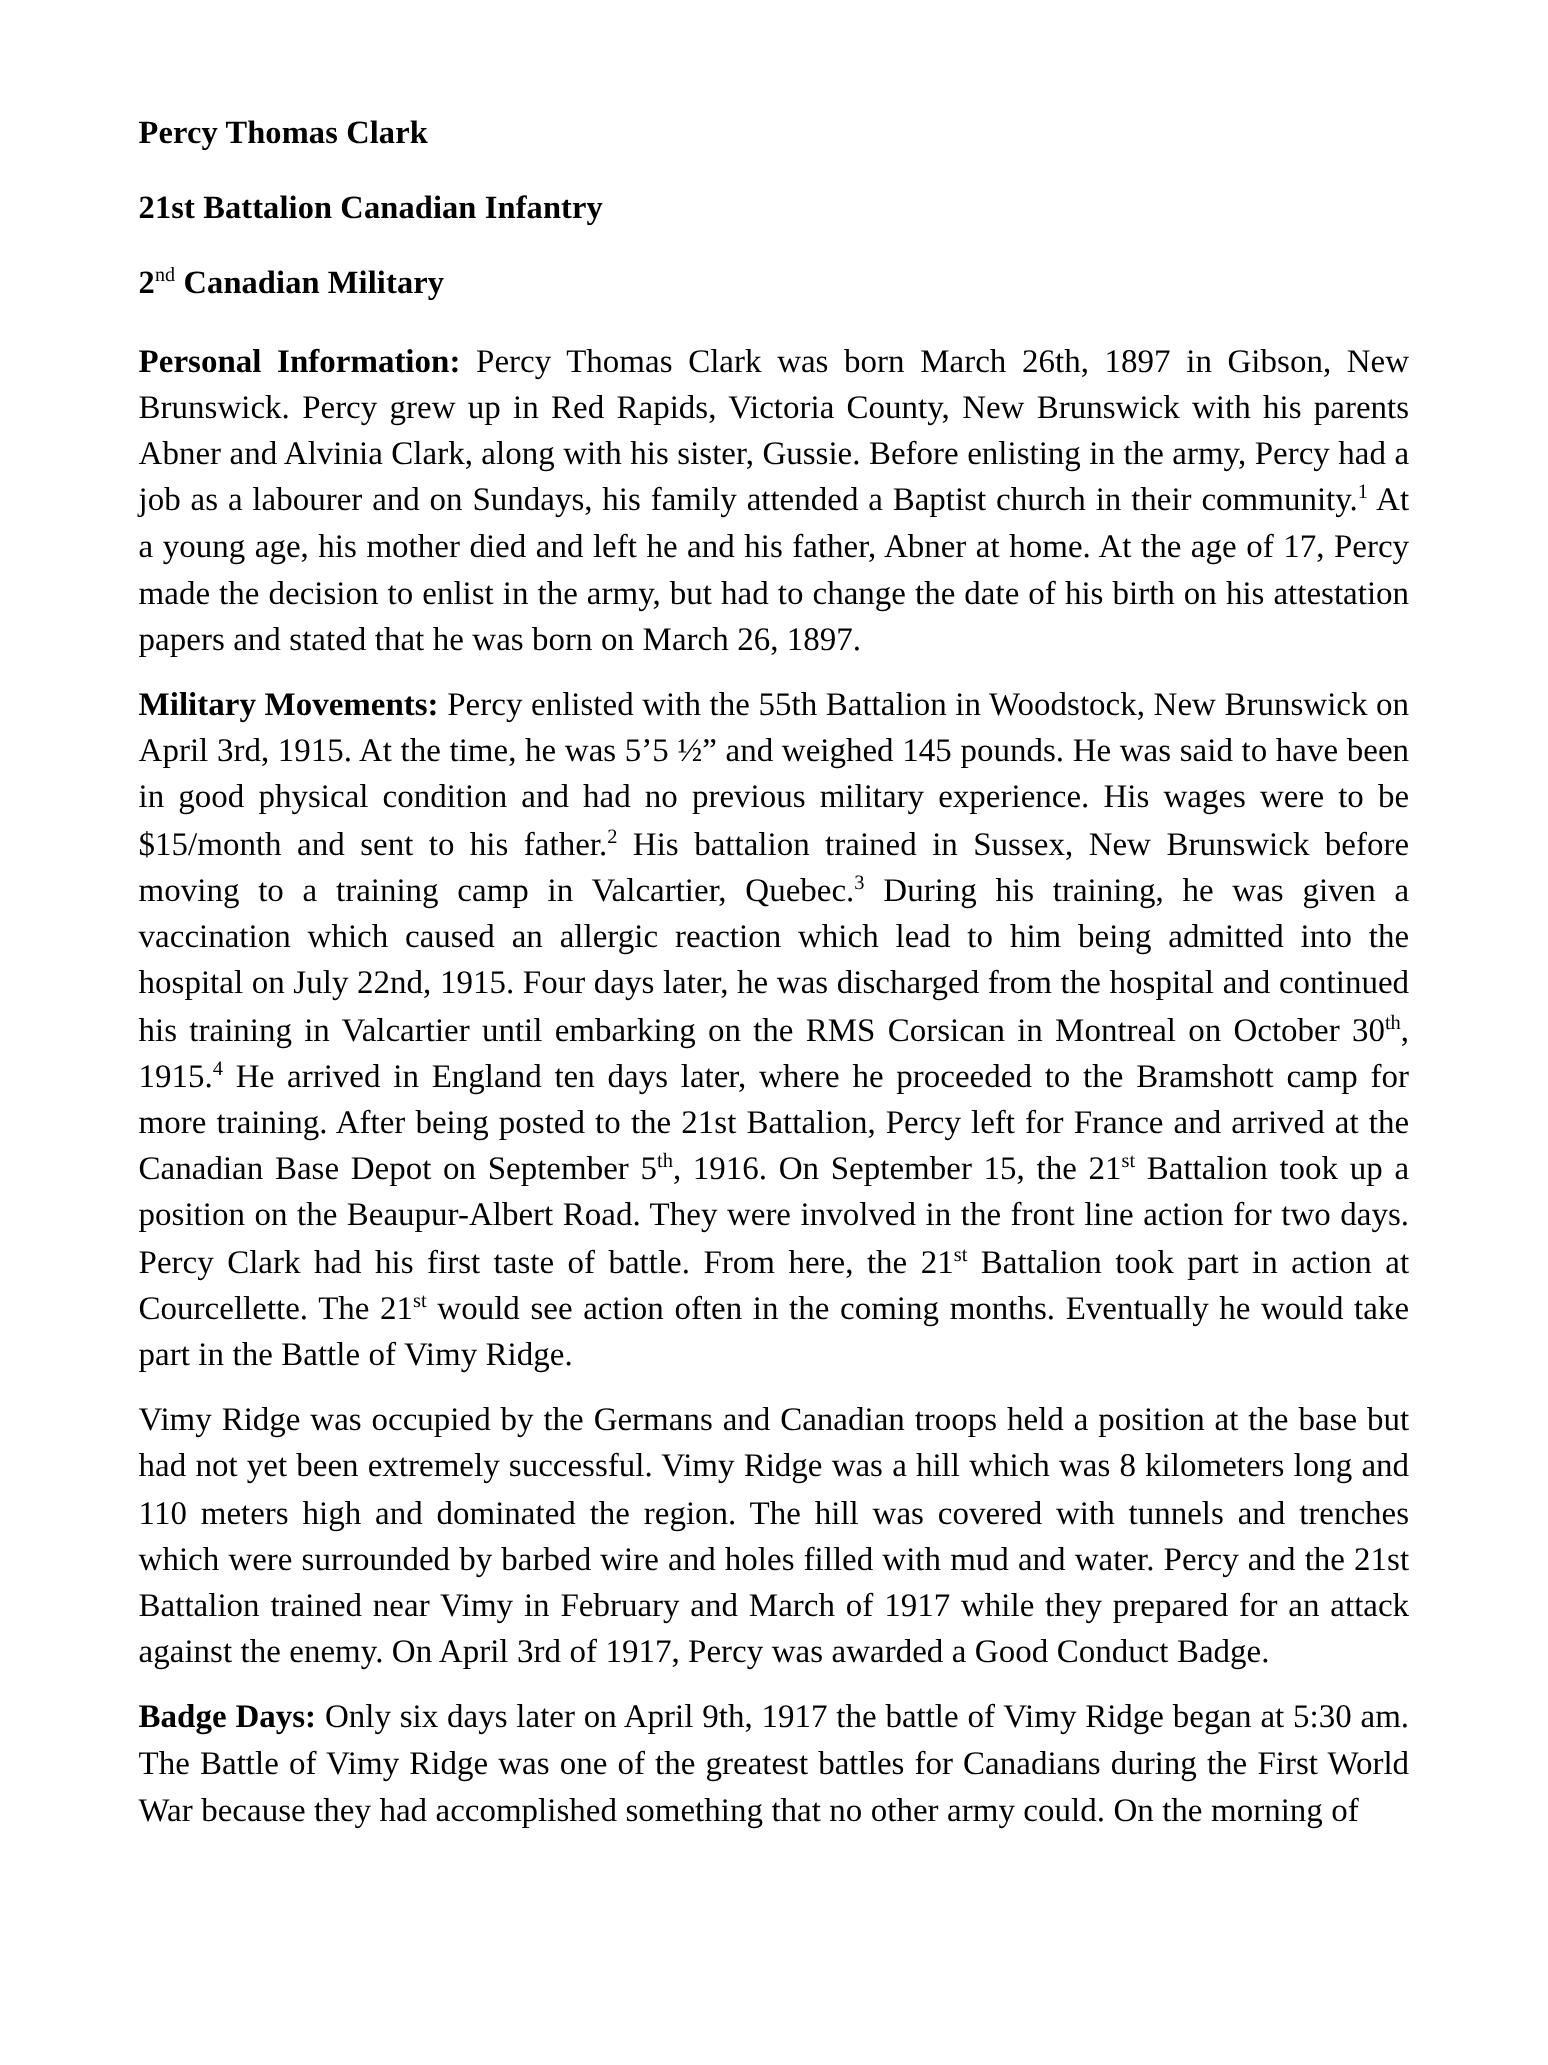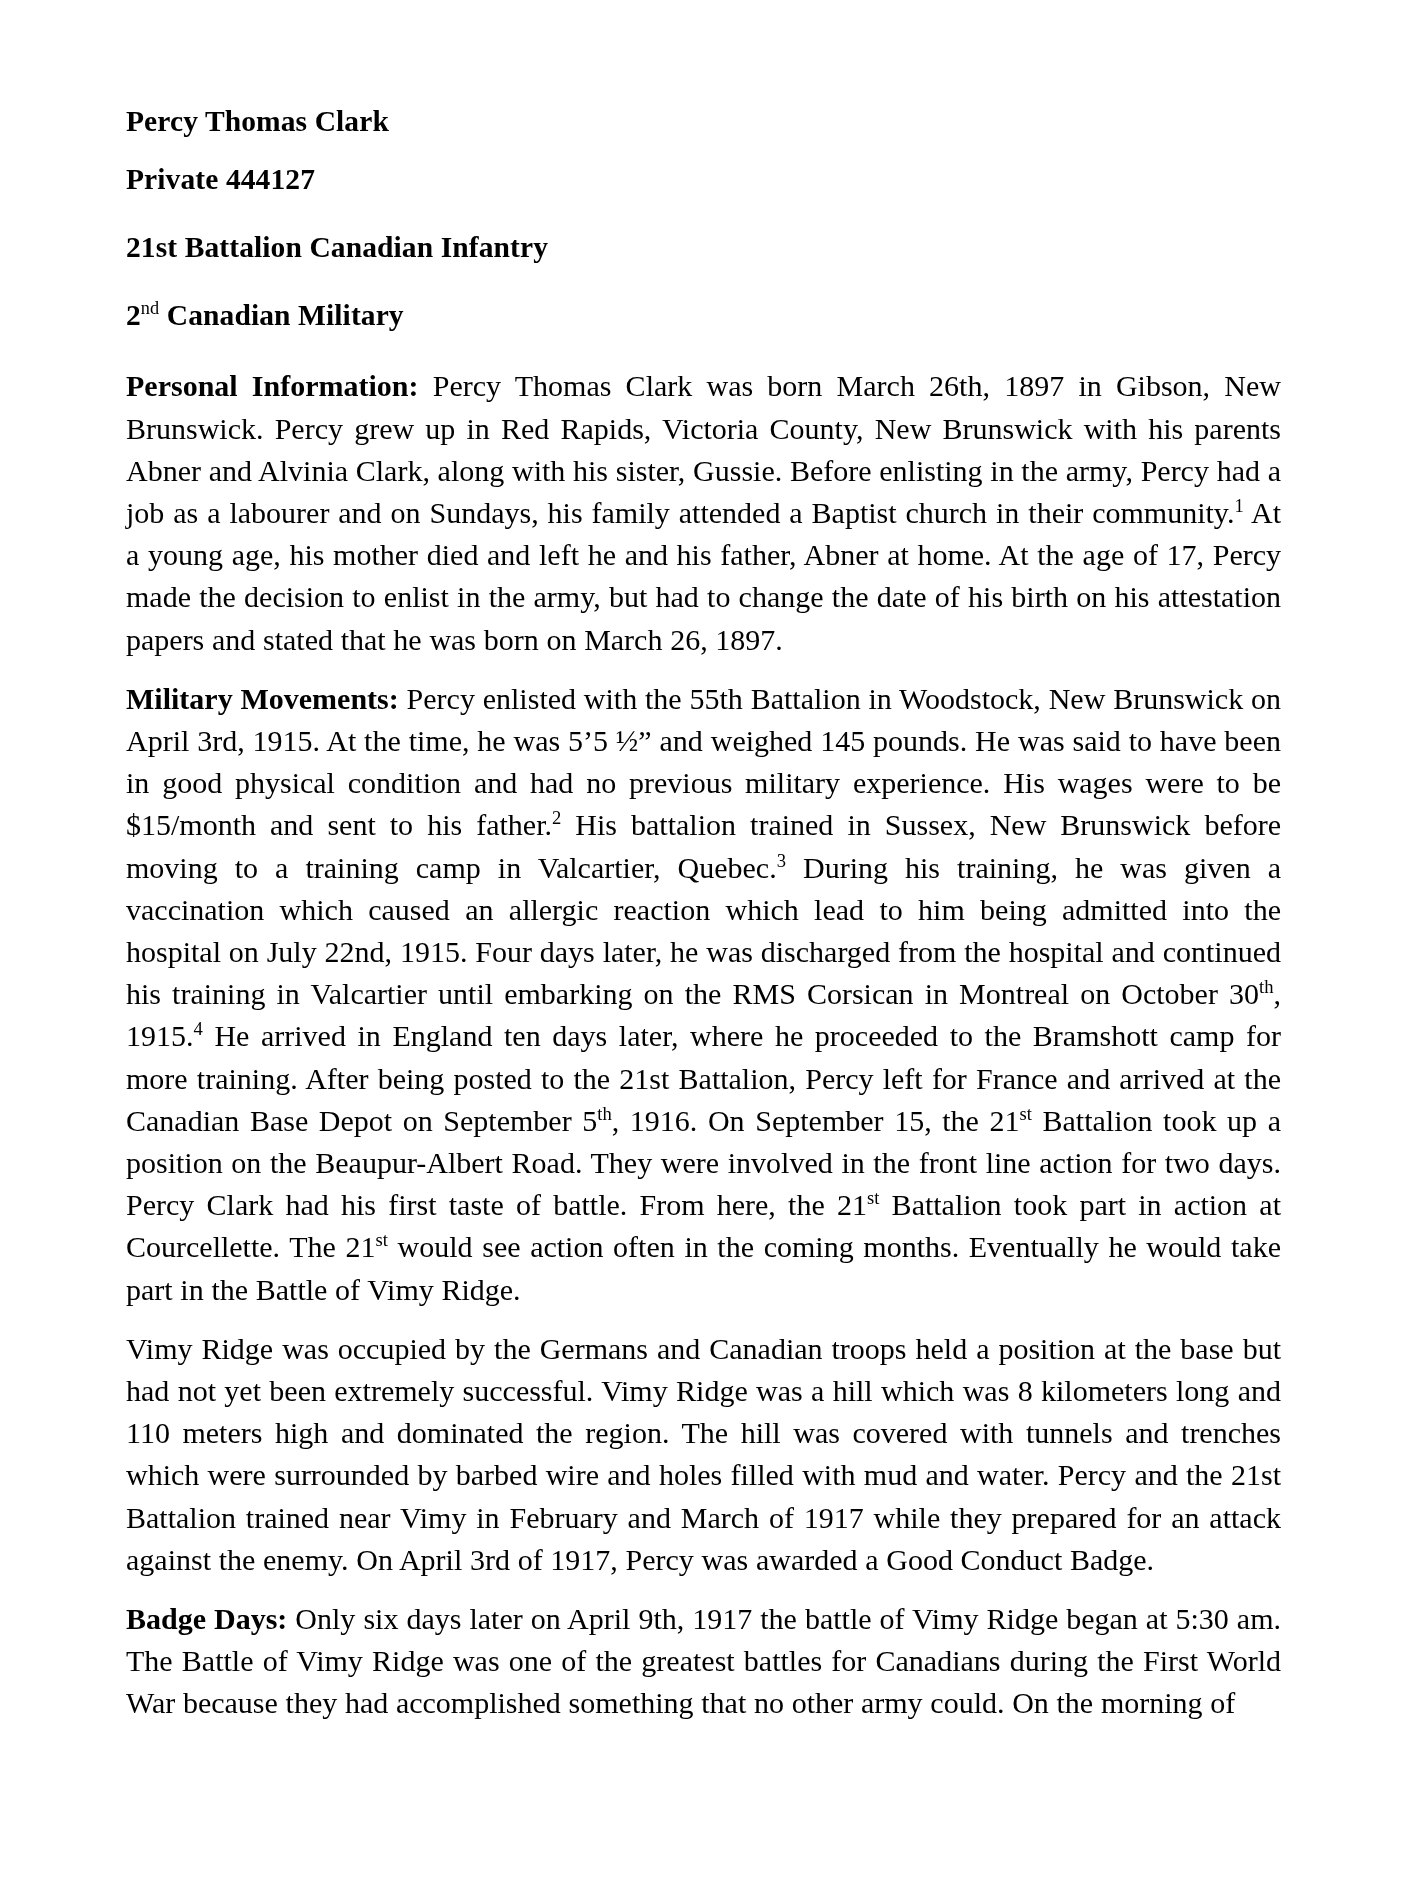--- a/index.html
+++ b/index.html
@@ -22,21 +22,21 @@
     position: relative;
   }
   .doc-heading {
     font-size: 29.5px;
     font-weight: bold;
     line-height: 1.16;
     margin: 0 0 33.5px 0;
     letter-spacing: 0.1px;
   }
   .doc-heading.h-first {
-    margin-bottom: 24px;
+    margin-bottom: 34px;
   }
   .doc-heading sup {
     font-size: 0.62em;
     vertical-align: super;
     line-height: 0;
     font-weight: normal;
   }
   p.body-par {
     font-size: 30px;
     line-height: 1.407;
@@ -60,23 +60,20 @@
 </style>
 </head>
 <body>
 
 <div class="page">
 
   <h1 class="doc-heading h-first">
     <span>Percy Thomas Clark</span>
   </h1>
 
-  <h2 class="doc-heading">
-    <span>Private 444127</span>
-  </h2>
 
   <h2 class="doc-heading">
     <span>21st Battalion Canadian Infantry</span>
   </h2>
 
   <h2 class="doc-heading"><span>2</span><sup>nd</sup><span> Canadian Military</span></h2>
 
   <div id="body-root">
       <p class="body-par"><span class="lead">Personal Information:</span><span> Percy Thomas Clark was born March 26th, 1897 in Gibson, New Brunswick. Percy grew up in Red Rapids, Victoria County, New Brunswick with his parents Abner and Alvinia Clark, along with his sister, Gussie. Before enlisting in the army, Percy had a job as a labourer and on Sundays, his family attended a Baptist church in their community.</span><sup class="fn">1</sup><span> At a young age, his mother died and left he and his father, Abner at home. At the age of 17, Percy made the decision to enlist in the army, but had to change the date of his birth on his attestation papers and stated that he was born on March 26, 1897.</span></p>
       <p class="body-par"><span class="lead">Military Movements:</span><span> Percy enlisted with the 55th Battalion in Woodstock, New Brunswick on April 3rd, 1915. At the time, he was 5’5 ½” and weighed 145 pounds. He was said to have been in good physical condition and had no previous military experience. His wages were to be $15/month and sent to his father.</span><sup class="fn">2</sup><span> His battalion trained in Sussex, New Brunswick before moving to a training camp in Valcartier, Quebec.</span><sup class="fn">3</sup><span> During his training, he was given a vaccination which caused an allergic reaction which lead to him being admitted into the hospital on July 22nd, 1915. Four days later, he was discharged from the hospital and continued his training in Valcartier until embarking on the RMS Corsican in Montreal on October 30</span><sup class="ord">th</sup><span>, 1915.</span><sup class="fn">4</sup><span> He arrived in England ten days later, where he proceeded to the Bramshott camp for more training. After being posted to the 21st Battalion, Percy left for France and arrived at the Canadian Base Depot on September 5</span><sup class="ord">th</sup><span>, 1916. On September 15, the 21</span><sup class="ord">st</sup><span> Battalion took up a position on the Beaupur-Albert Road. They were involved in the front line action for two days. Percy Clark had his first taste of battle. From here, the 21</span><sup class="ord">st</sup><span> Battalion took part in action at Courcellette. The 21</span><sup class="ord">st</sup><span> would see action often in the coming months. Eventually he would take part in the Battle of Vimy Ridge.</span></p>

